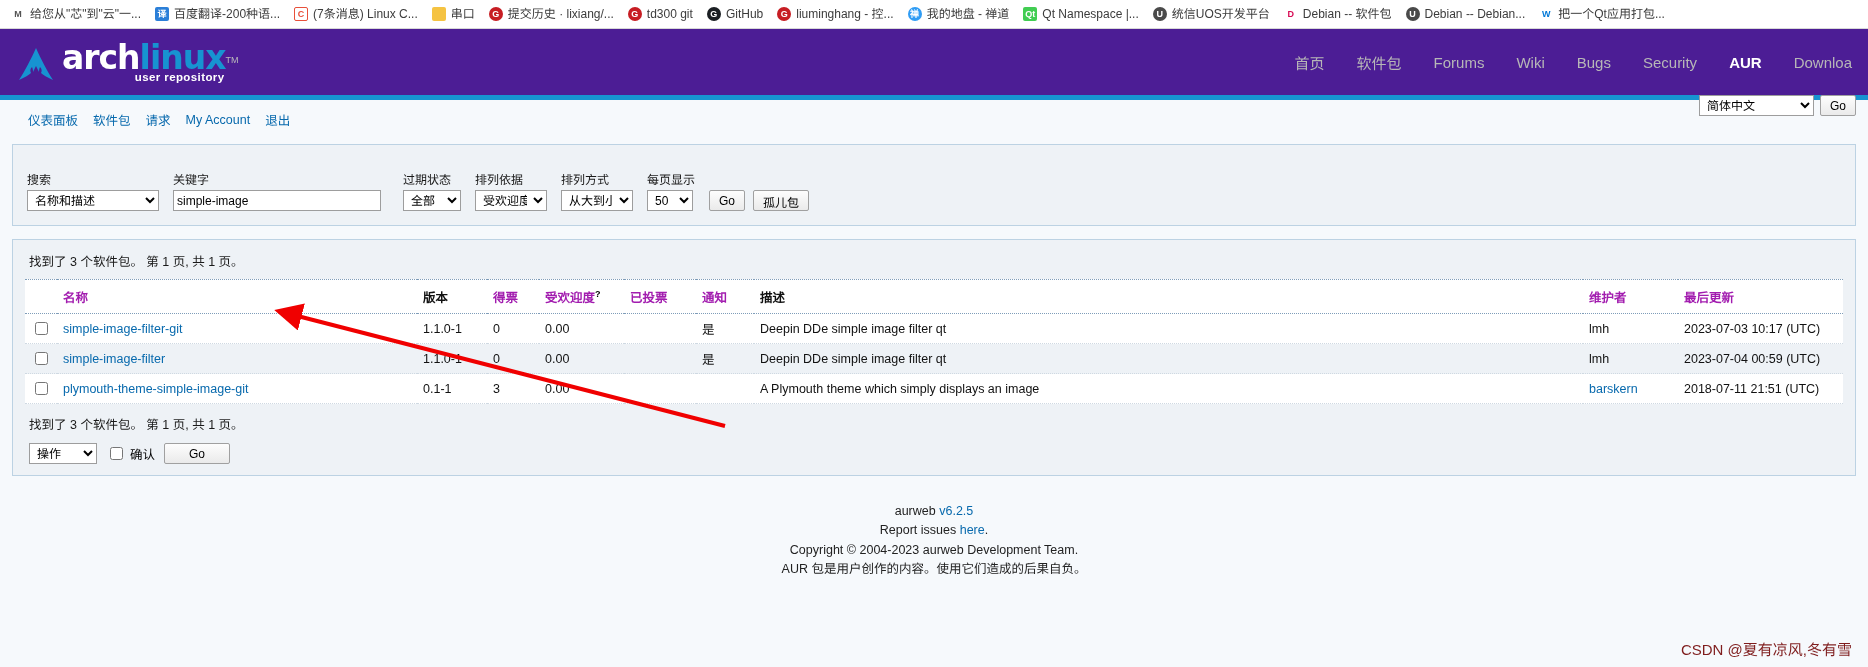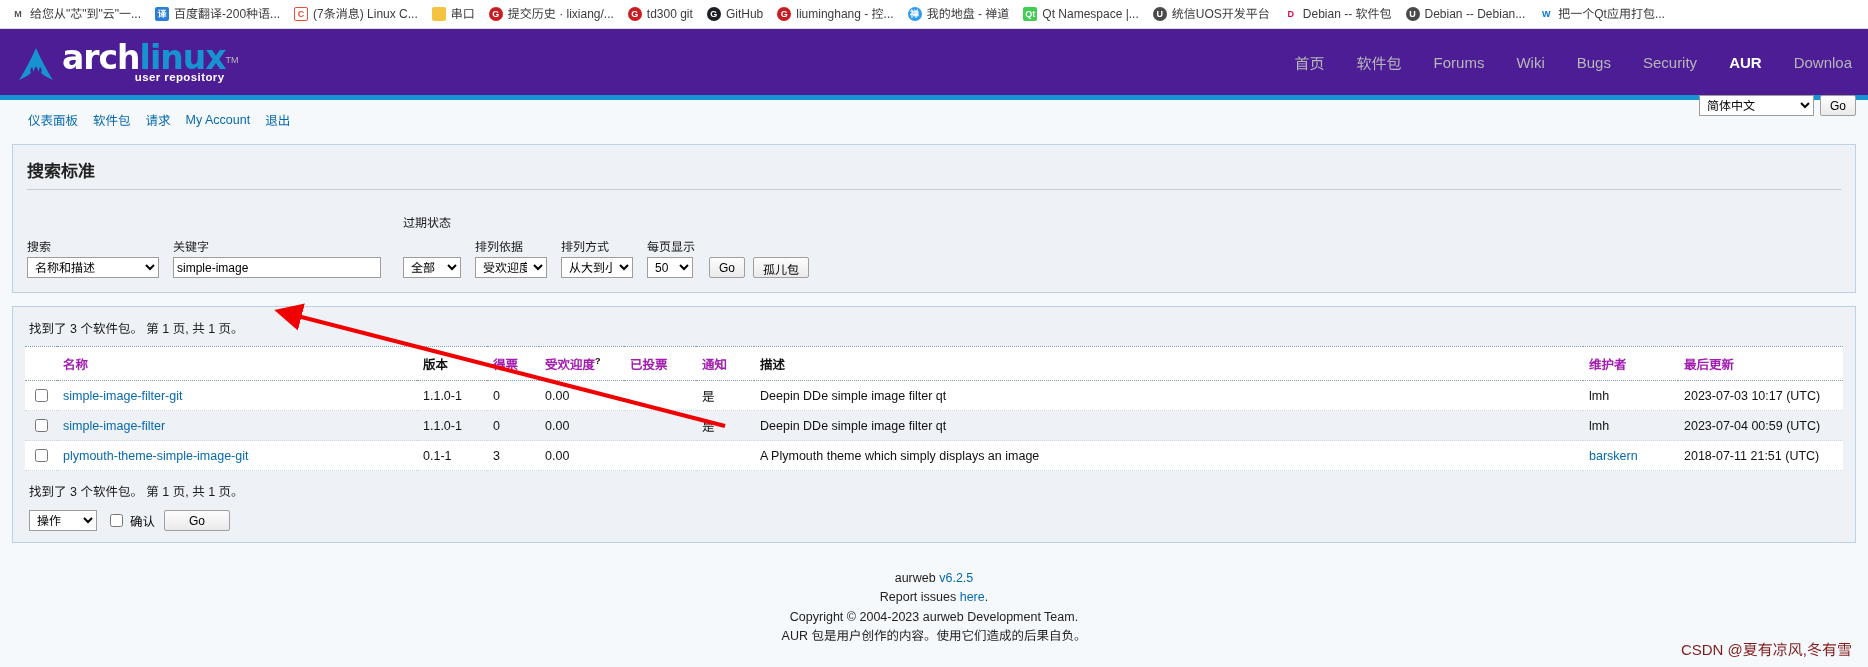--- a/index.html
+++ b/index.html
@@ -355,35 +355,34 @@
     </div>
 
     <div class="lang-box">
       <select style="width:115px;">
         <option>简体中文</option>
       </select>
       <button>Go</button>
     </div>
 
     <div class="panel">
-      <h2>搜索标准</h2>
       <div class="formrow">
         <div class="field">
           <label>搜索</label>
           <select style="width:132px;">
             <option>名称和描述</option>
           </select>
         </div>
         <div class="field">
           <label>关键字</label>
           <input type="text" style="width: 208px;" value="simple-image">
         </div>
         <div class="field" style="margin-left:8px;">
           <label>过期状态</label>
-          <select style="width:58px;margin-top:24px;">
+          <select style="width:58px;">
             <option>全部</option>
           </select>
         </div>
         <div class="field">
           <label>排列依据</label>
           <select style="width:72px;">
             <option>受欢迎度</option>
           </select>
         </div>
         <div class="field">

